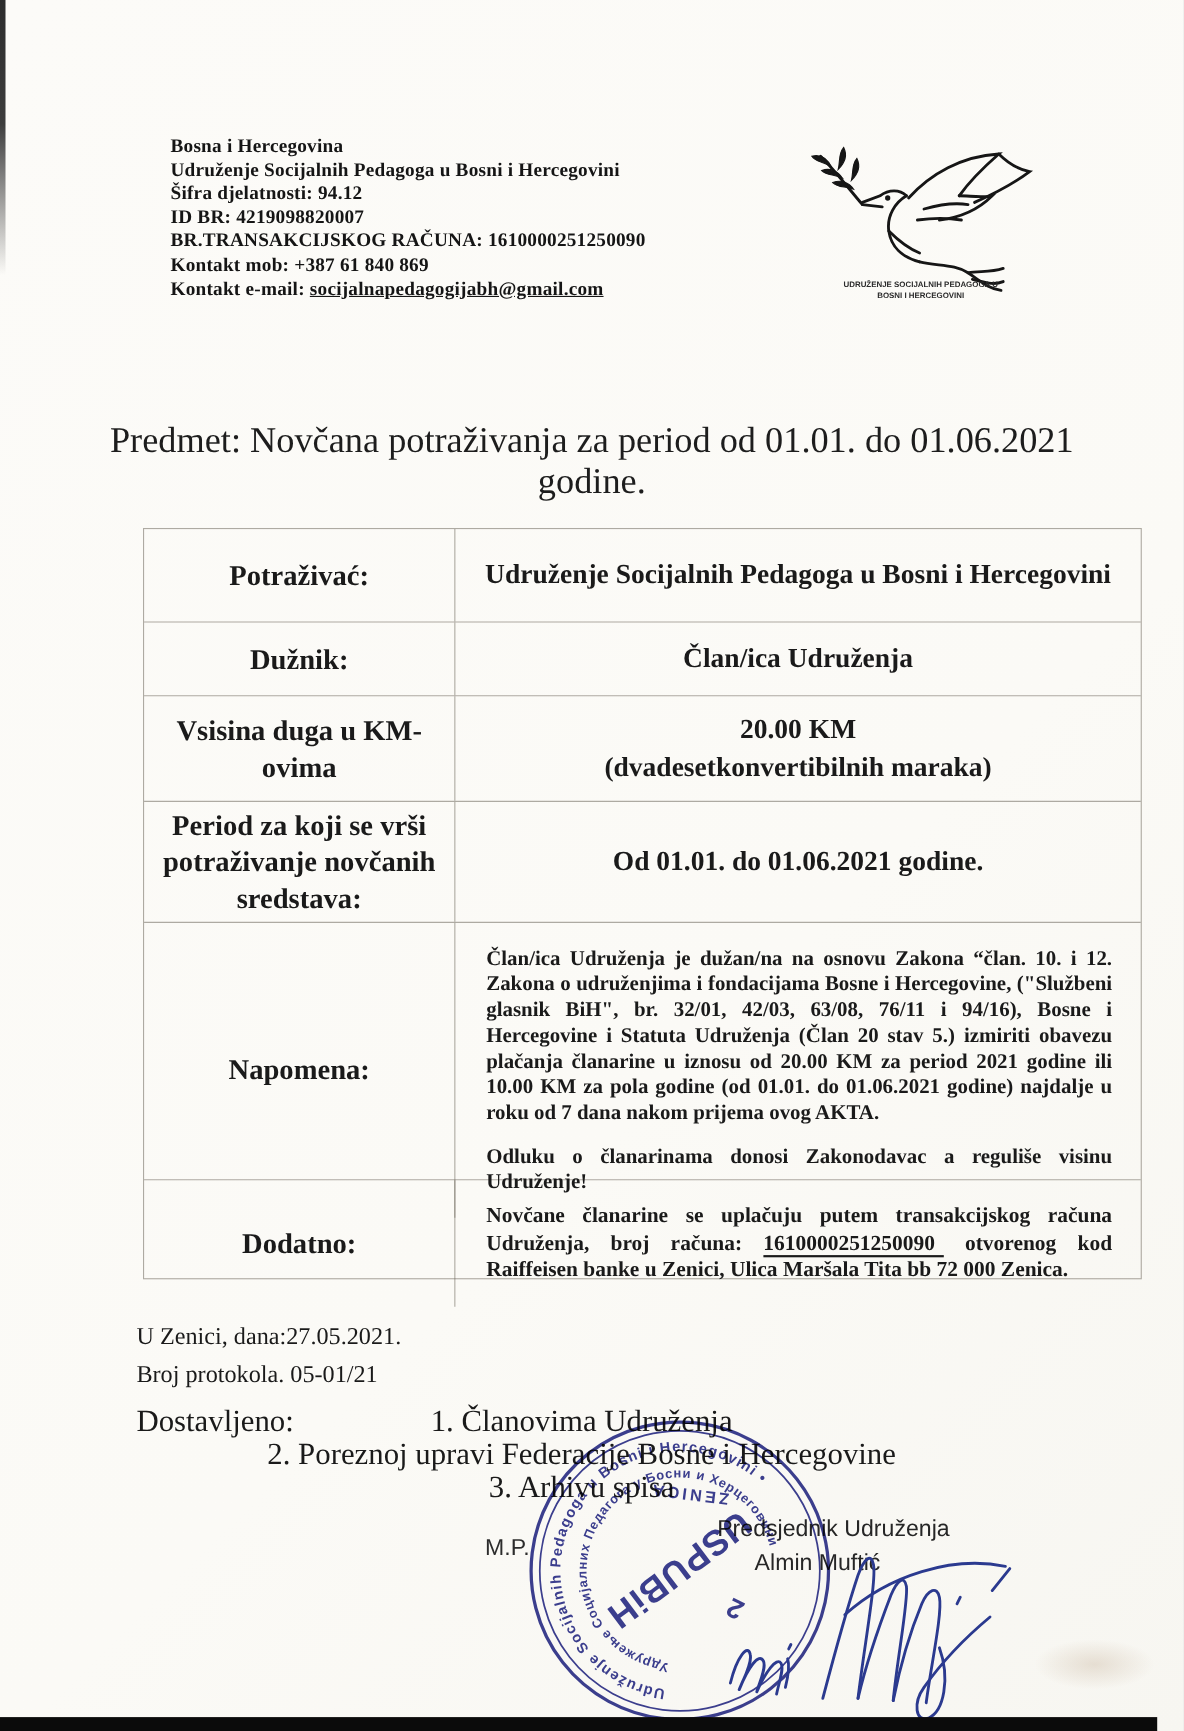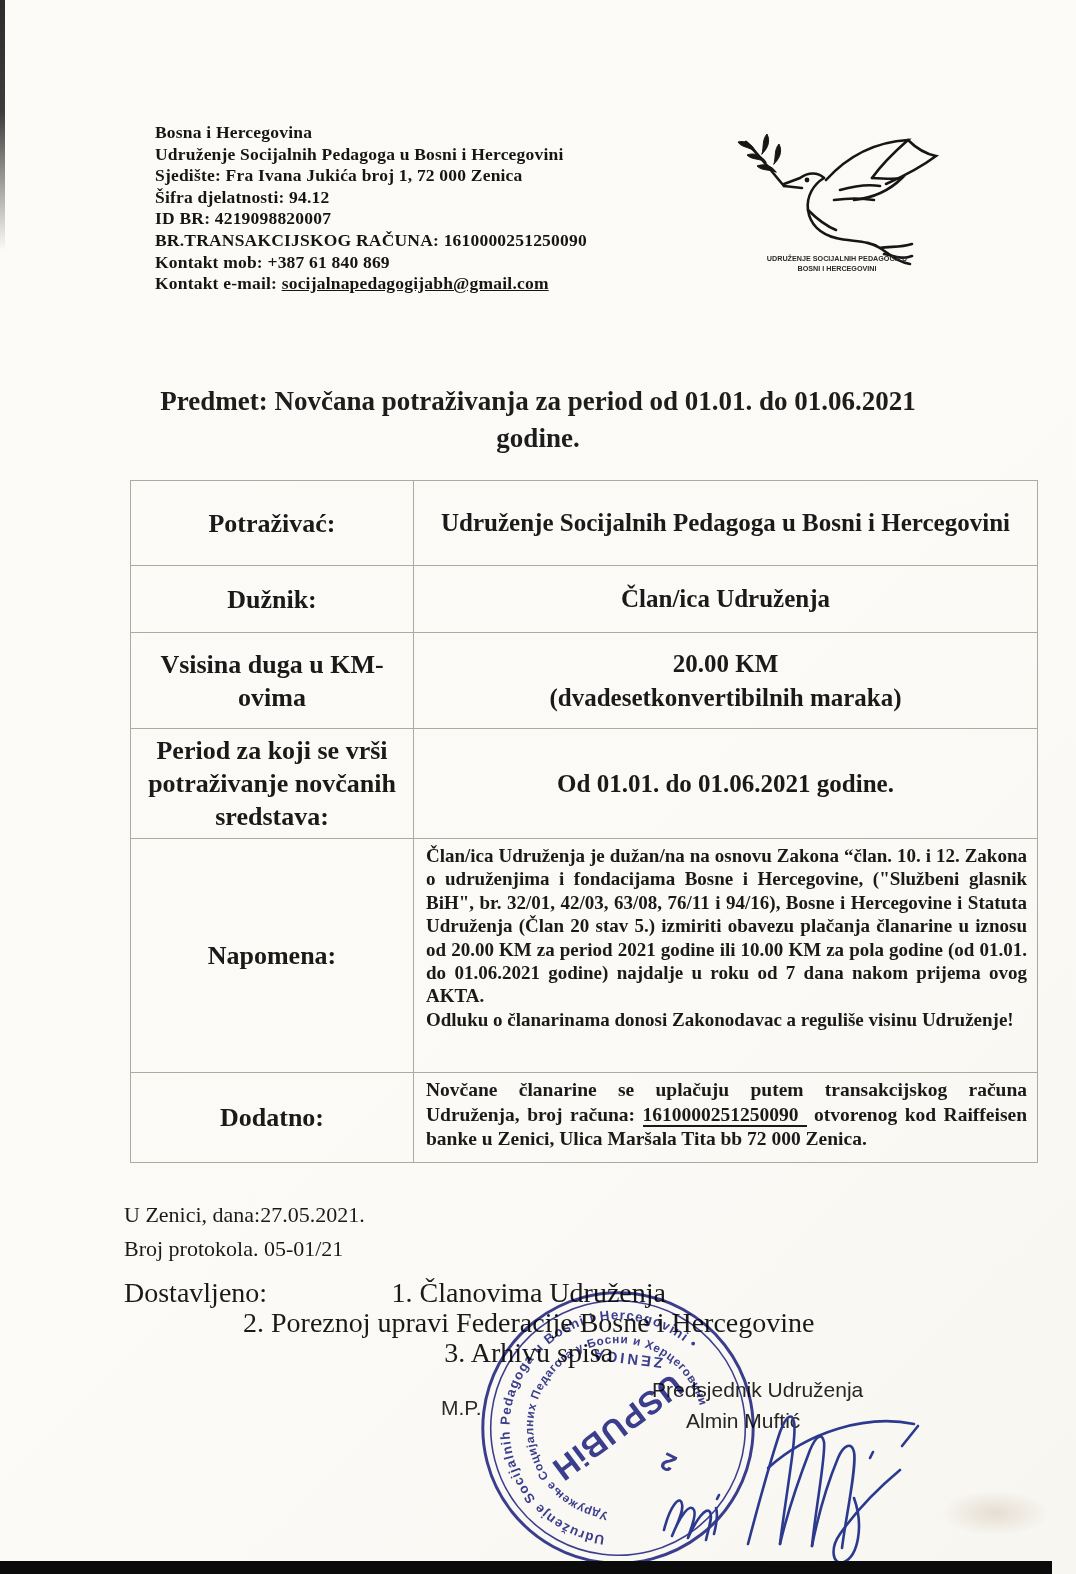--- a/index.html
+++ b/index.html
@@ -23,32 +23,32 @@
   .bottom-bar{position:absolute;left:0;bottom:0;width:1052px;height:13px;background:#0b0b0b;}
   
   .hdr{position:absolute;left:155px;top:122px;width:560px;
     font-weight:bold;font-size:17.5px;line-height:21.6px;letter-spacing:.2px;color:#151515;}
   .hdr .email{text-decoration:underline;text-align:center;}
   
   .logo{position:absolute;left:722px;top:120px;width:230px;height:160px;}
   .logo svg{width:100%;height:100%;}
   
   .subject{position:absolute;left:0;top:383px;width:1076px;text-align:center;
-    font-size:27px;line-height:37px;color:#1d1d1d;font-weight:bold;}
+    font-size:33px;line-height:37px;color:#1d1d1d;}
   
   .tbl{position:absolute;left:130px;top:480px;width:908px;border:1px solid var(--border);}
   .trow{display:grid;grid-template-columns:283px 1fr;border-bottom:1px solid var(--border);}
   .trow:last-child{border-bottom:none;}
   .tl{border-right:1px solid var(--border);display:flex;align-items:center;justify-content:center;
     text-align:center;font-weight:bold;font-size:26px;line-height:33px;padding:4px 10px;}
   .tv{display:flex;flex-direction:column;align-items:center;justify-content:center;
     text-align:center;font-weight:bold;font-size:25px;line-height:34px;padding:4px 12px;}
   .tv-text{display:block;font-weight:bold;font-size:19px;line-height:23.4px;
     text-align:justify;padding:5px 10px 4px 12px;}
-  .tv-text p{margin:0;}
+  .tv-text p{margin:16px;}
   .h-r1{height:85px;} .h-r2{height:67px;font-family:Liberation Serif, serif;} .h-r3{height:96px;}
   .h-r4{height:110px;} .h-r5{height:234px;} .h-r6{height:89px;}
   .h-r6 .tv-text{font-size:19.5px;line-height:24.5px;}
   .acct{border-bottom:2px solid var(--ink);padding-right:8px;}
   
   .placeline{position:absolute;left:124px;top:1198px;font-size:22px;line-height:34px;}
   .delivered{position:absolute;left:124px;top:1278px;font-size:28px;line-height:30px;display:flex;}
   .delivered .dl-label{width:119px;}
   .delivered .dl-items div{white-space:nowrap;text-align:center;}
   .mp{position:absolute;left:441px;top:1396px;font-family:"Liberation Sans",sans-serif;
@@ -75,21 +75,20 @@
 </head>
 <body>
 
 <div class="page">
 
   <div class="edge-strip"></div>
 
   <div class="hdr">
     <div>Bosna i Hercegovina</div>
     <div>Udruženje Socijalnih Pedagoga u Bosni i Hercegovini</div>
-    <div>Sjedište: Fra Ivana Jukića broj 1, 72 000 Zenica</div>
     <div>Šifra djelatnosti: 94.12</div>
     <div>ID BR: 4219098820007</div>
     <div>BR.TRANSAKCIJSKOG RAČUNA: 1610000251250090</div>
     <div>Kontakt mob: +387 61 840 869</div>
     <div><span>Kontakt e-mail: </span><span class="email">socijalnapedagogijabh@gmail.com</span></div>
   </div>
 
   <div class="logo">
     <svg viewBox="0 0 230 160">
       <g fill="none" stroke="#161616" stroke-width="2.6" stroke-linecap="round">

